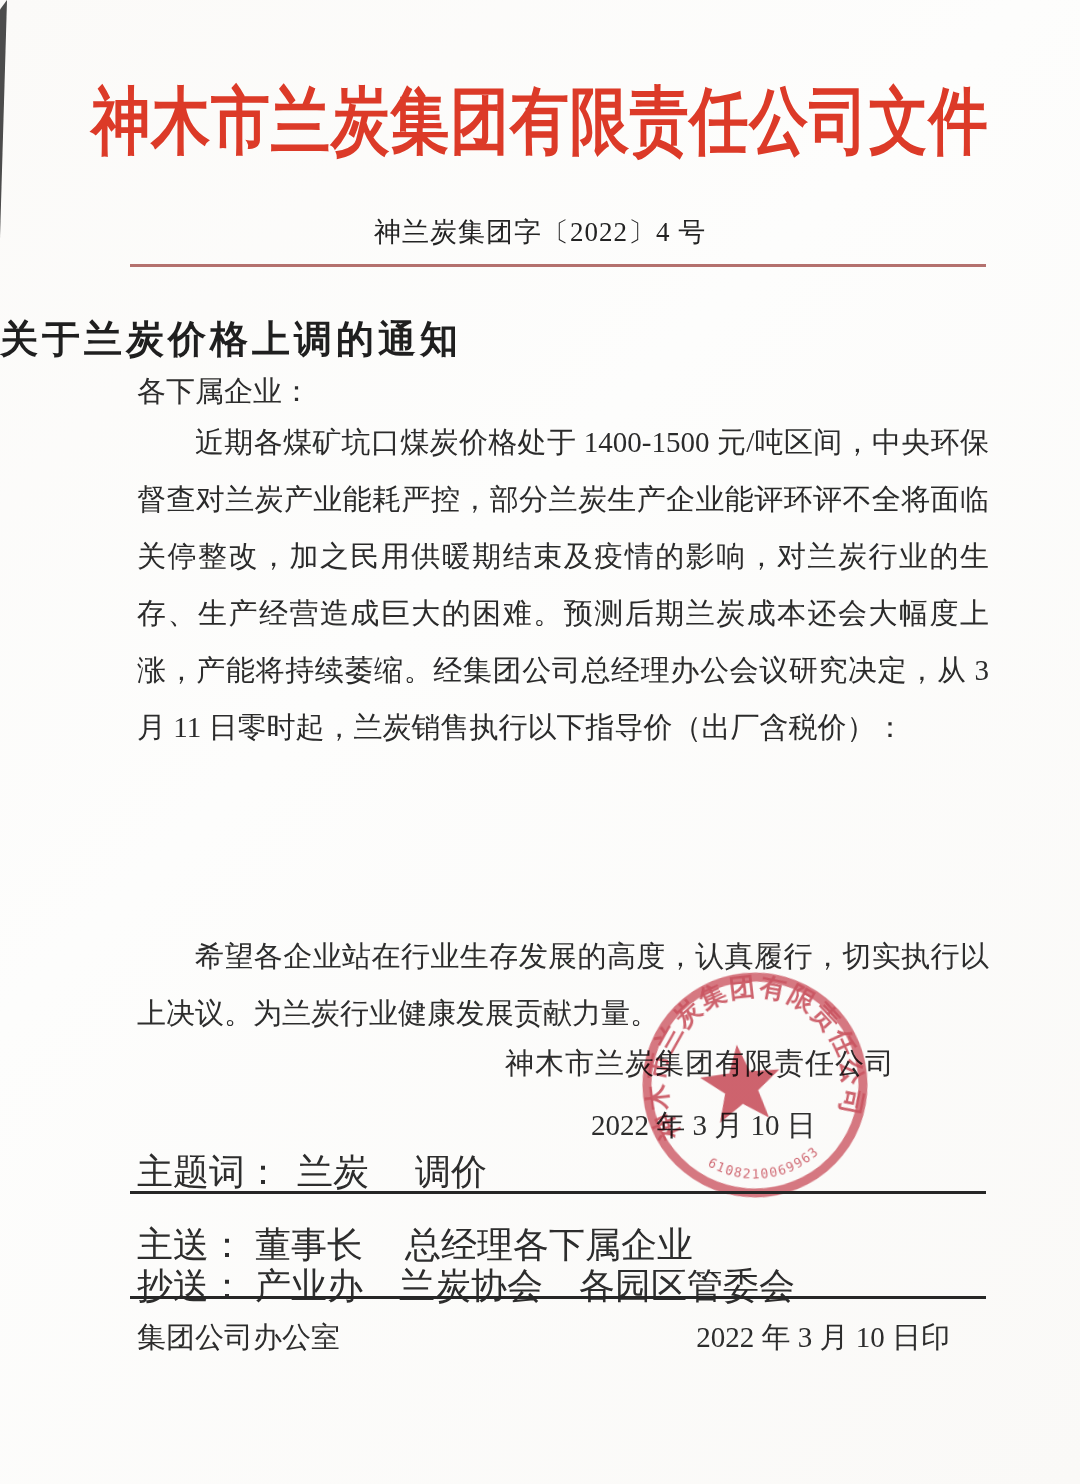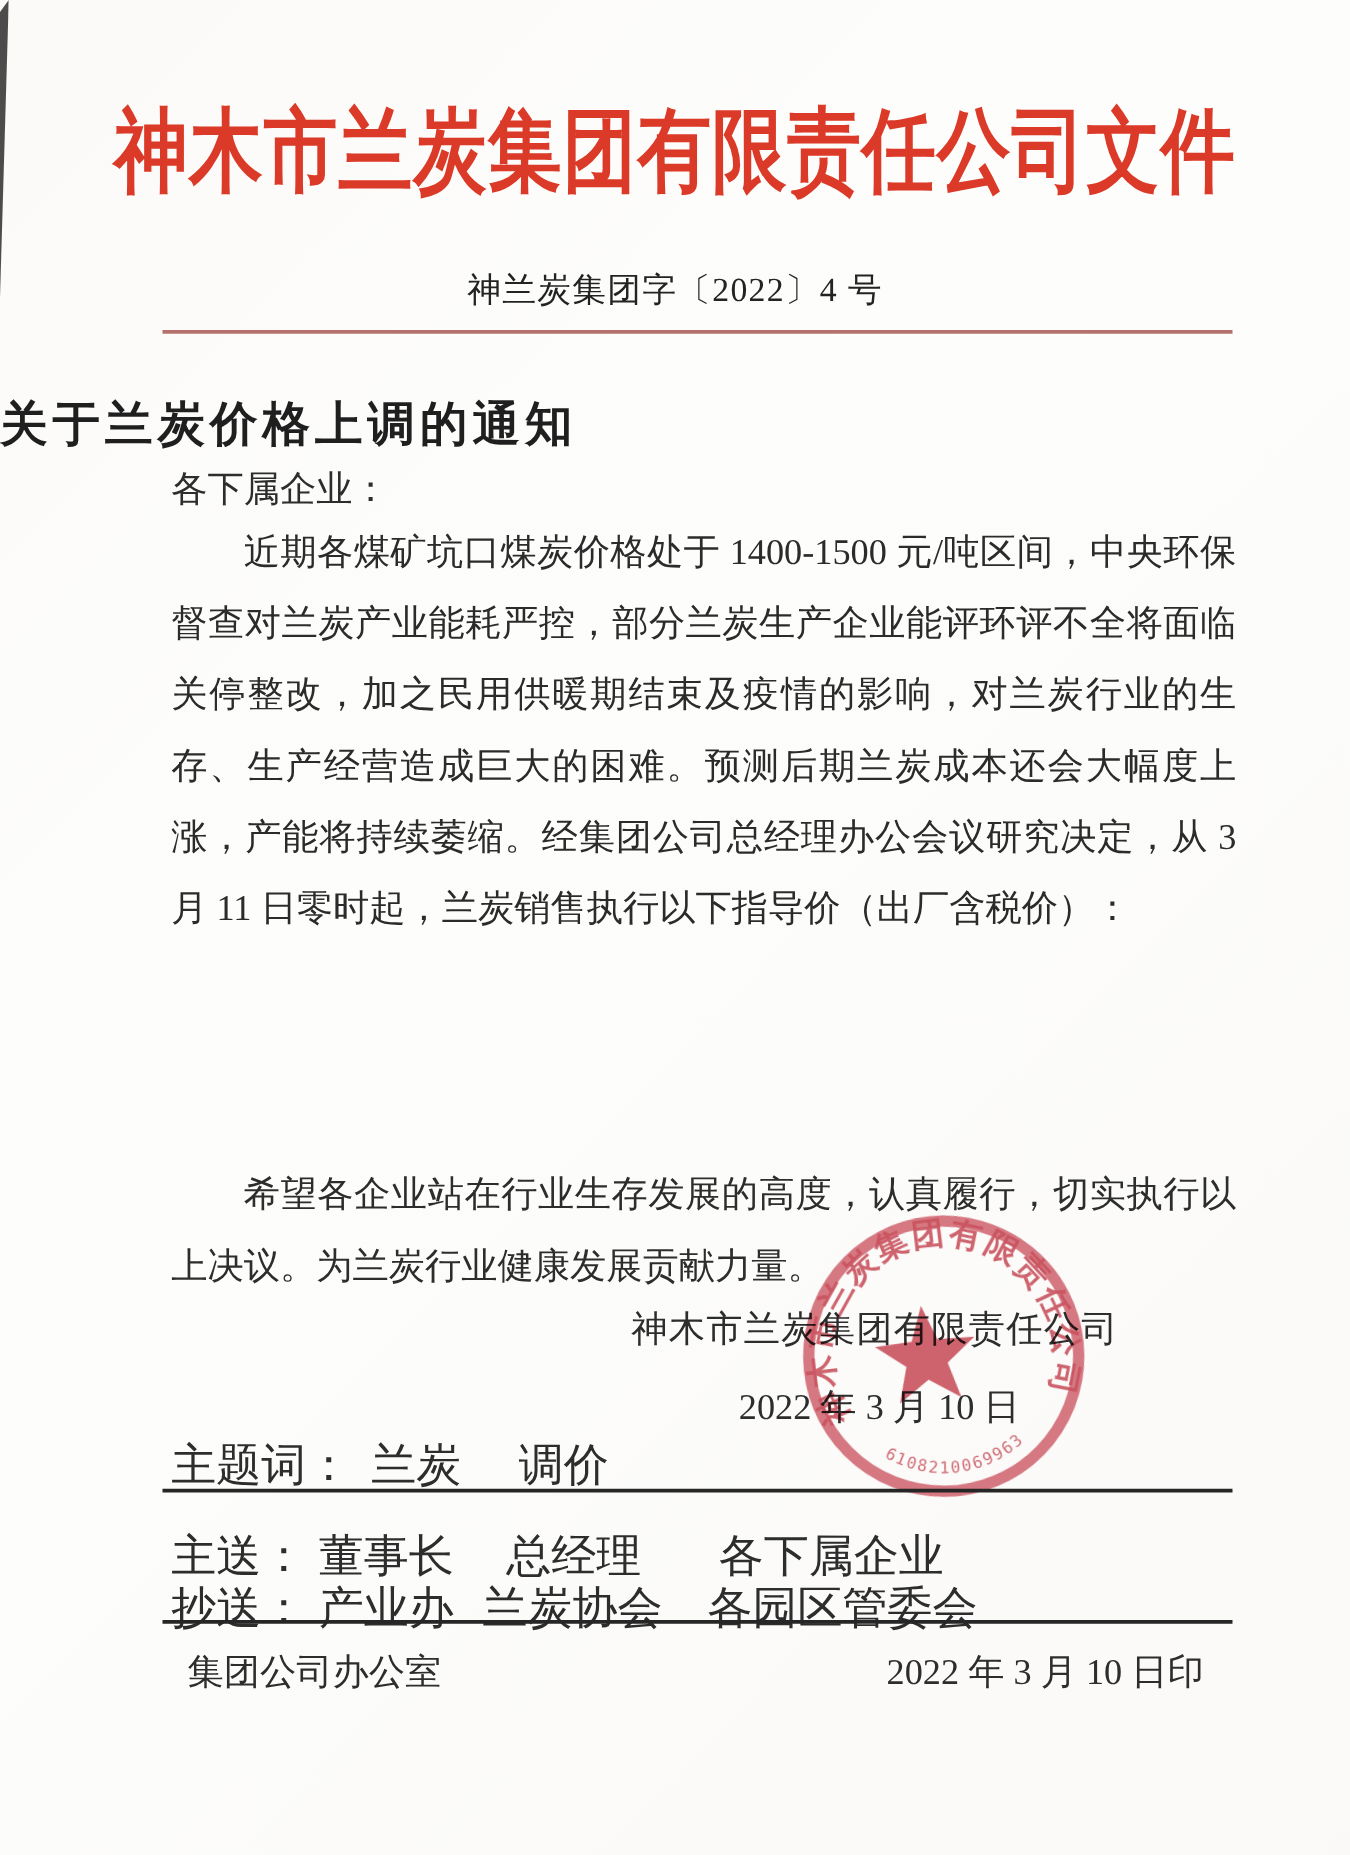--- a/index.html
+++ b/index.html
@@ -56,26 +56,26 @@
   .hline-1 { top:1191px; }
   .hline-2 { top:1296px; }
   .frow { position:absolute; left:137px; font-size:36px; white-space:nowrap; }
   .kw-row  { top:1148px; }
   .send-row{ top:1221px; }
   .copy-row{ top:1262px; }
   .kw-row .item-1 { margin-left:16px; }
   .kw-row .item-2 { margin-left:46px; }
   .send-row .item-1 { margin-left:10px; }
   .send-row .item-2 { margin-left:42px;font-family:Liberation Mono, monospace; }
-  .send-row .item-3 { margin-left:62px; }
+  .send-row .item-3 { }
   .copy-row .item-1 { margin-left:10px; }
-  .copy-row .item-2 { margin-left:23px; }
+  .copy-row .item-2 { margin-left:36px; }
   .copy-row .item-3 { margin-left:36px; }
   .issuer-row {
-    position:absolute; top:1318px; left:150px; width:813px;
+    position:absolute; top:1318px; left:137px; width:813px;
     display:flex; justify-content:space-between; font-size:29px;
   }
 </style>
 </head>
 <body>
 
 <div class="page">
 
   <div class="corner-sliver"></div>
 

